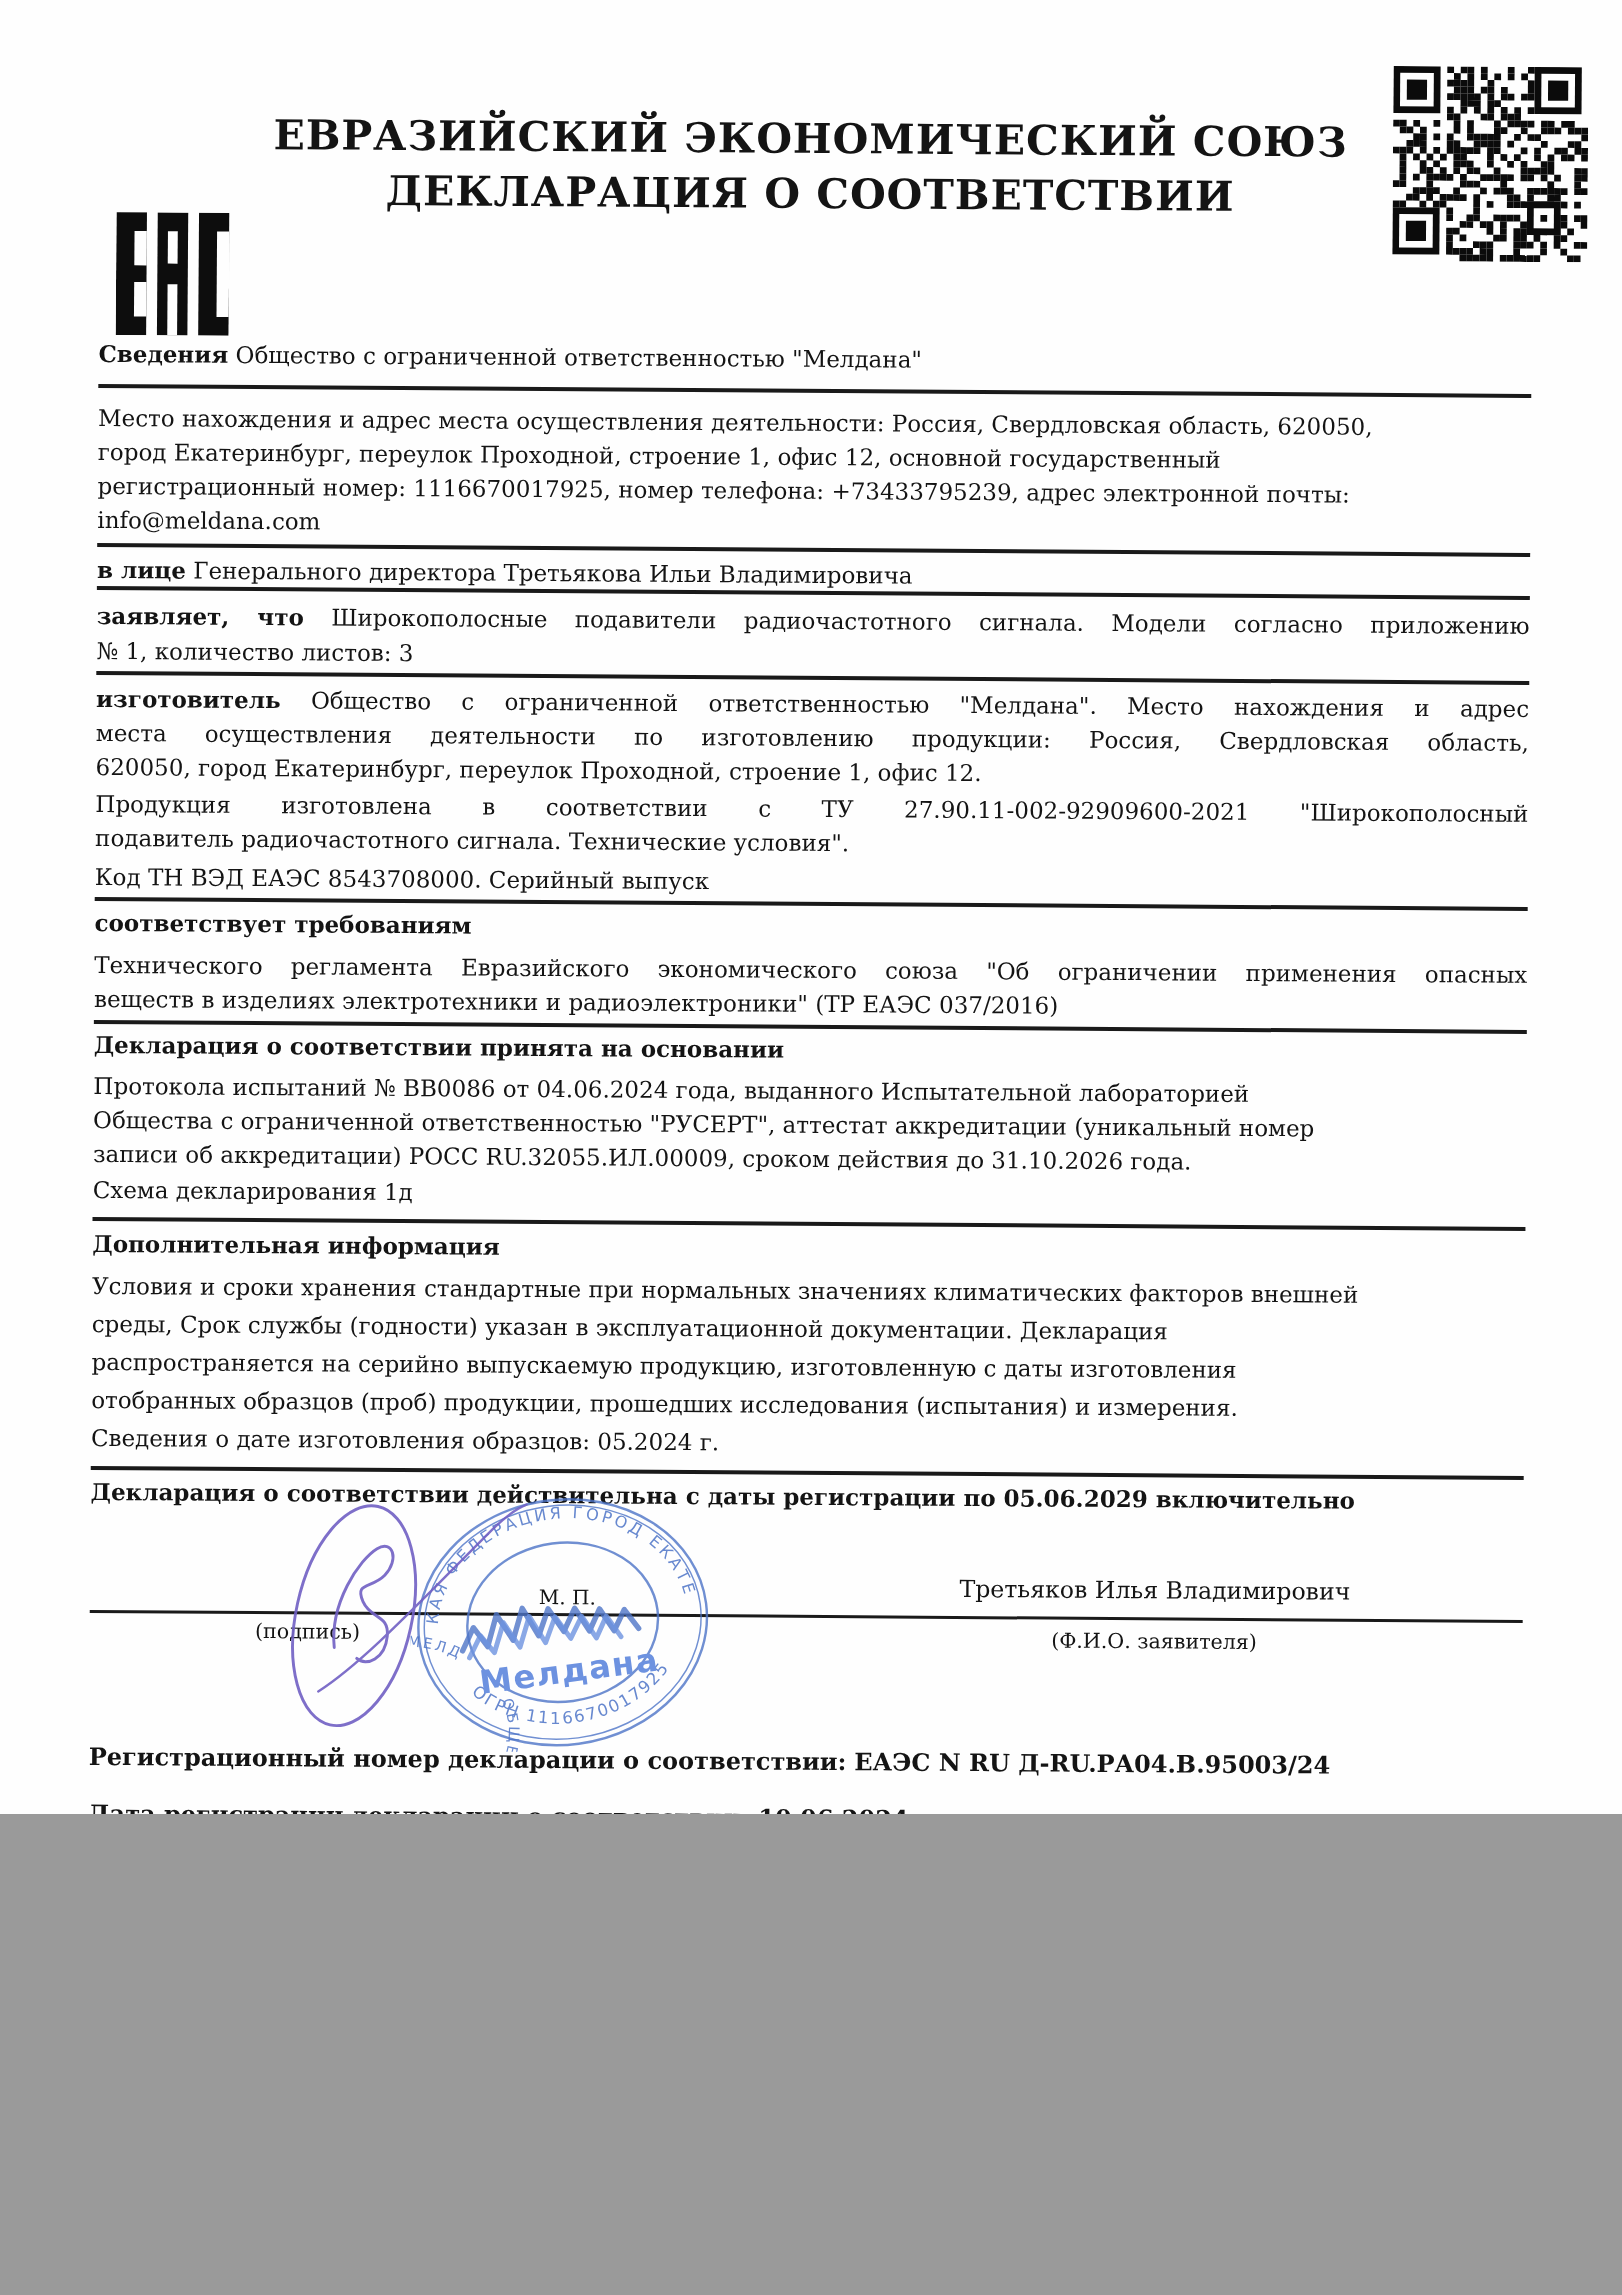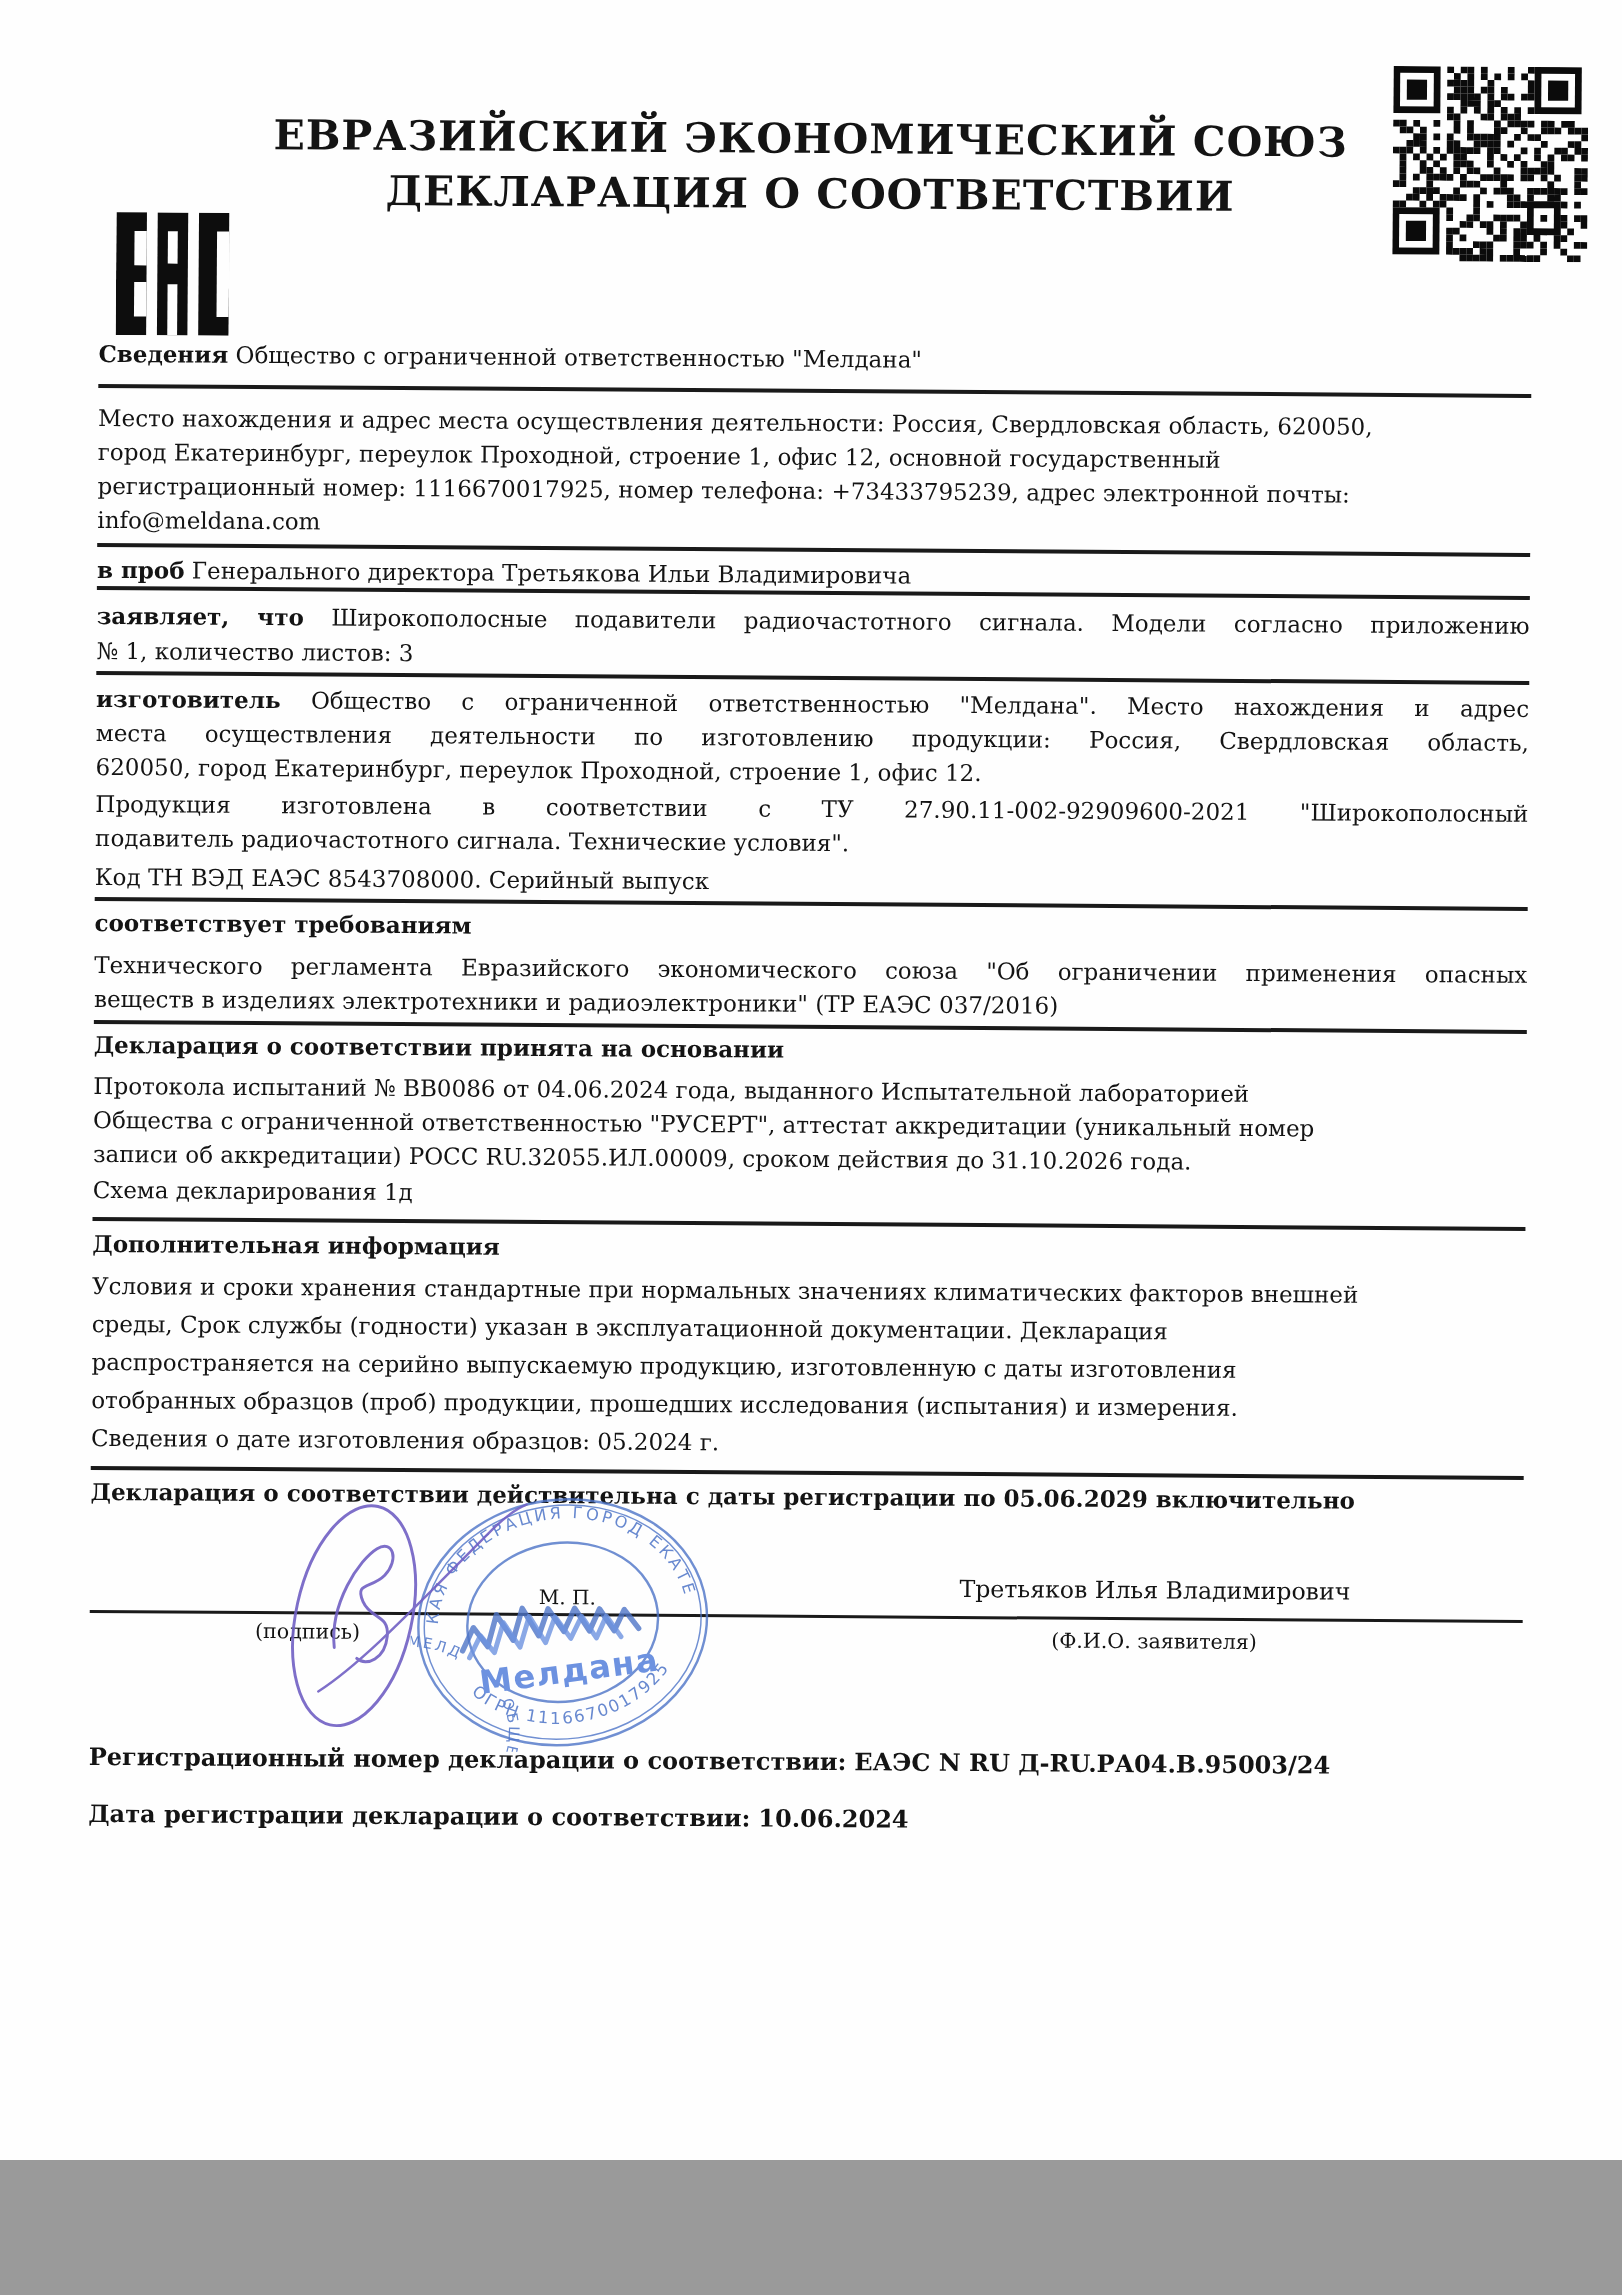--- a/index.html
+++ b/index.html
@@ -1,16 +1,16 @@
 <!DOCTYPE html>
 <html style="font-size:7.9px"><head>
 <meta charset="utf-8">
 <style>
   html,body{margin:0;padding:0;background:#9a9a9a;}
-  #sheet{position:relative;width:1623px;height:2160px;background:#fefefe;overflow:hidden;
+  #sheet{position:relative;width:1623px;height:1814px;background:#fefefe;overflow:hidden;
          font-family:"DejaVu Serif","Liberation Serif",serif;color:#141414;}
   .tilt{position:absolute;left:0;top:0;width:1623px;height:2295px;transform:rotate(0.4deg);transform-origin:540px 0;}
   .abs{position:absolute;}
   .l{position:absolute;left:101px;width:1433px;font-size:23px;line-height:34px;}
   .b{font-weight:bold;}
   .line{white-space:pre-wrap;}
   .lh78 .line{line-height:38px;}
   .justify-all .line{text-align:justify;text-align-last:justify;}
   .justify-all .line:last-child{text-align-last:auto;}
   .jline{text-align:justify;text-align-last:justify;}
@@ -391,21 +391,21 @@
     <div class="rule" style="top:387px;height:4.4px;"></div>
 
     <div class="l" style="top:404px;">
         <div class="line">Место нахождения и адрес места осуществления деятельности: Россия, Свердловская область, 620050,</div>
         <div class="line">город Екатеринбург, переулок Проходной, строение 1, офис 12, основной государственный</div>
         <div class="line">регистрационный номер: 1116670017925, номер телефона: +73433795239, адрес электронной почты:</div>
         <div class="line">info@meldana.com</div>
       </div>
     <div class="rule" style="top:546px;"></div>
 
-    <div class="l" style="top:556px;"><span class="b">в проб</span><span> Генерального директора Третьякова Ильи Владимировича</span></div>
+    <div class="l" style="top:556px;"><span class="b">в лице</span><span> Генерального директора Третьякова Ильи Владимировича</span></div>
     <div class="rule" style="top:589px;"></div>
 
     <div class="l jline" style="top:602px;"><span class="b">заявляет, что</span><span> Широкополосные подавители радиочастотного сигнала.  Модели согласно приложению</span></div>
     <div class="l" style="top:637px;">№ 1, количество листов: 3</div>
     <div class="rule" style="top:674px;"></div>
 
     <div class="l jline" style="top:685px;"><span class="b">изготовитель</span><span> Общество с ограниченной ответственностью "Мелдана". Место нахождения и адрес</span></div>
     <div class="l justify-all" style="top:719px;">
         <div class="line">места осуществления деятельности по изготовлению продукции: Россия, Свердловская область,</div>
         <div class="line">620050, город Екатеринбург, переулок Проходной, строение 1, офис 12.</div>

